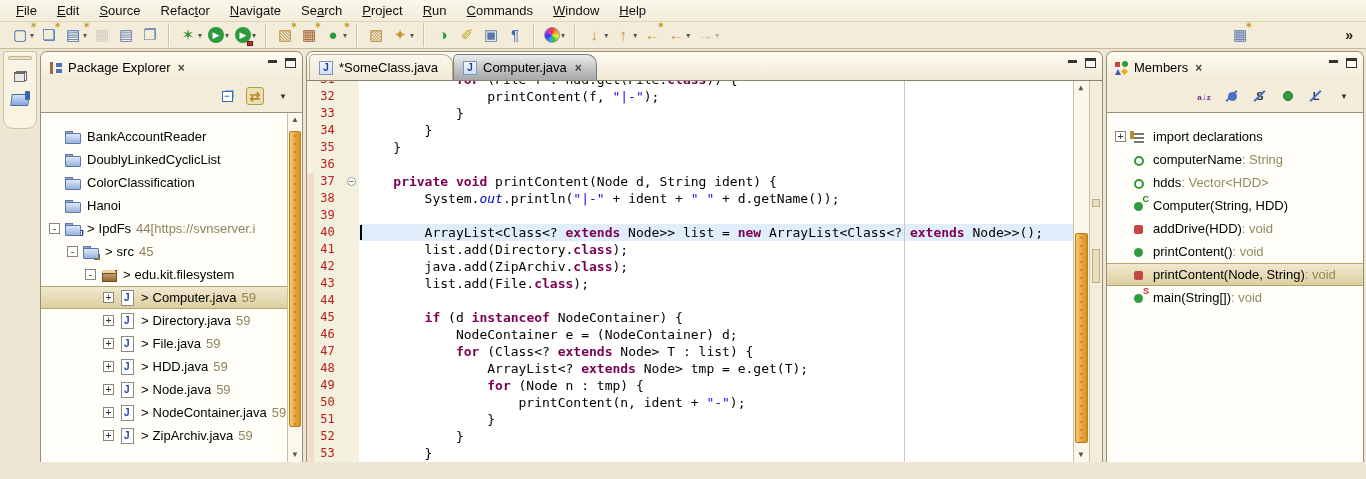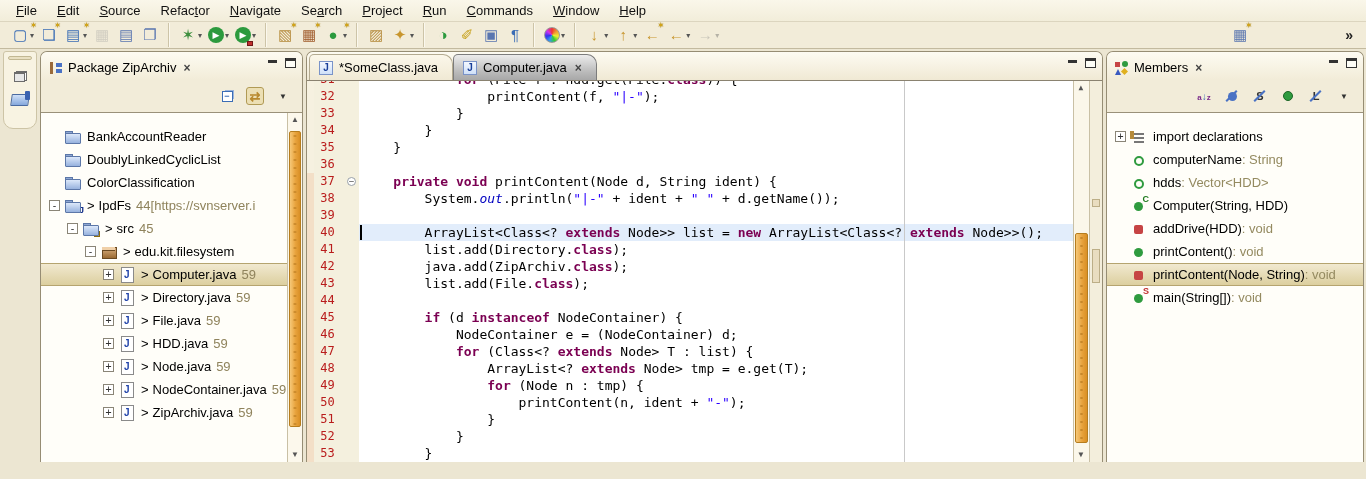--- a/index.html
+++ b/index.html
@@ -301,21 +301,21 @@
         <div class="fvhandle"></div>
         <span class="restore-ic"></span>
         <span class="fvfolder"></span>
       </div>
     </div>
 
     <div class="panel pkg">
       <div class="tabrow">
         <div class="view-tab">
           <span class="pkgexp-ic"></span>
-          <span>Package ZipArchiv</span>
+          <span>Package Explorer</span>
           <span class="closex">×</span>
         </div>
         <div class="minmax">
           <span class="btn-min"></span>
           <span class="btn-max"></span>
         </div>
       </div>
       <div class="viewbar">
         <span class="vbtn">
             <span class="collapse-ic">−</span>
@@ -336,20 +336,25 @@
             </div>
             <div class="trow" style="padding-left: 8px;">
               <span class="exp none"></span>
               <span class="ti ti-folder"></span>
               <span>DoublyLinkedCyclicList</span>
             </div>
             <div class="trow" style="padding-left: 8px;">
               <span class="exp none"></span>
               <span class="ti ti-folder"></span>
               <span>ColorClassification</span>
+            </div>
+            <div class="trow" style="padding-left: 8px;">
+              <span class="exp none"></span>
+              <span class="ti ti-folder"></span>
+              <span>Hanoi</span>
             </div>
             <div class="trow" style="padding-left: 8px;">
               <span class="exp">-</span>
               <span class="ti ti-folder">
                 <span class="jbadge">J</span>
               </span>
               <span class="chg">&gt;</span>
               <span>IpdFs</span>
               <span class="rev">44</span>
               <span class="sfx"> [https://svnserver.i</span>

